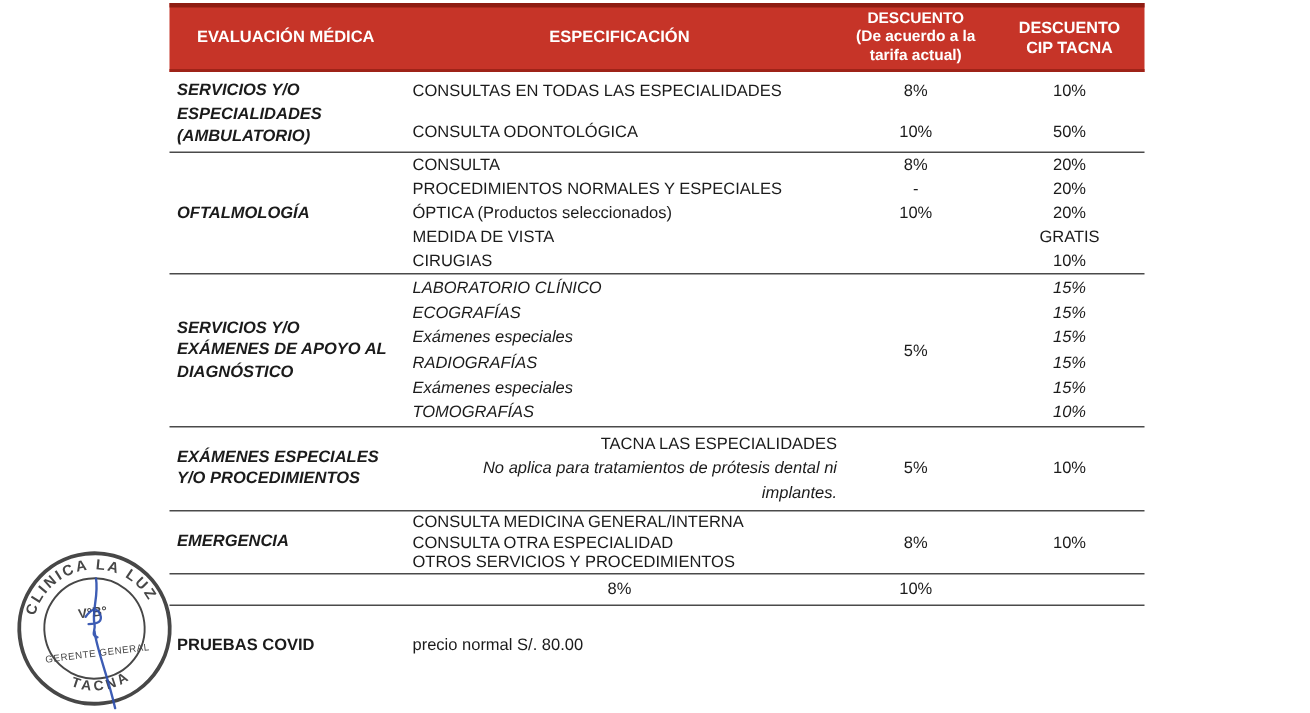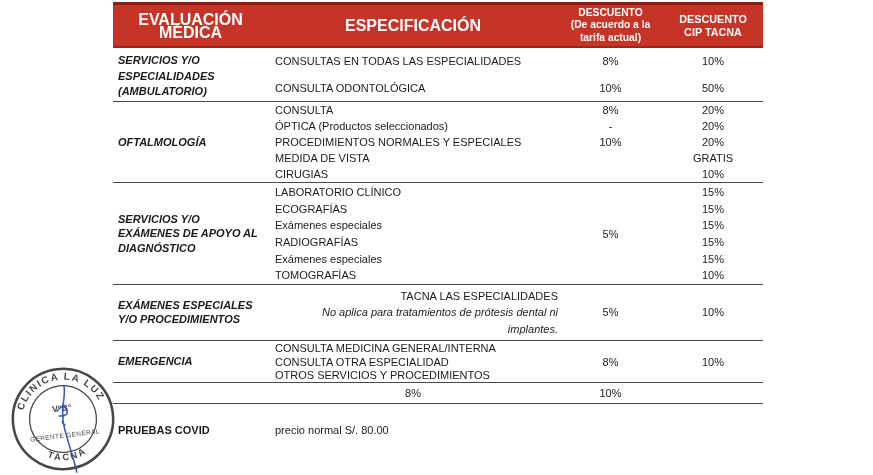--- a/index.html
+++ b/index.html
@@ -15,21 +15,21 @@
     font-size:11px;
   }
   
   .thead{
     display:grid;grid-template-columns:155px 290px 105px 100px;
     background:#C63428;border-top:3px solid #8E1C12;border-bottom:2px solid #9E2318;
     height:41px;color:#ffffff;font-weight:bold;box-sizing:content-box;
   }
   .th{
     display:flex;align-items:center;justify-content:center;
-    text-align:center;white-space:pre-line;font-size:16px;line-height:13px;
+    text-align:center;white-space:pre-line;font-size:11px;line-height:13px;
   }
   .th.small{font-size:10.3px;line-height:12.3px;}
   .th.med{font-size:10.8px;line-height:13px;}
   
   .section{
     display:grid;grid-template-columns:155px 290px 105px 100px;
     border-bottom:1.5px solid #4a4a4a;box-sizing:border-box;
   }
   .cat{
     padding-left:5px;font-weight:bold;display:flex;align-items:center;
@@ -37,21 +37,21 @@
   }
   .spec-col{padding-left:7px;display:flex;flex-direction:column;justify-content:center;text-align:right;}
   .val-col{display:flex;flex-direction:column;justify-content:center;}
   .val-col .rowline{justify-content:center;}
   .merged{display:flex;align-items:center;justify-content:center;text-align:center;}
   .rowline{display:flex;align-items:center;}
   .rowline.it{font-style:italic;}
   .sec0 .rowline{height:26.5px;}
   .sec0 .cat{align-items:flex-start;padding-top:5px;line-height:15.5px;}
   .sec1 .rowline{height:16.1px;}
-  .sec2 .rowline{height:16.7px;}
+  .sec2 .rowline{height:16.7px;font-style:italic;}
   .sec3 .spec-col{justify-content:flex-start;padding-top:3px;padding-bottom:3px;}
   .sec3 .rowline{min-height:16px;line-height:16.5px;display:block;}
   .sec4 .rowline{height:13.7px;}
   .sec5{height:21px;}
   .sec5 .cat{align-items:center;}
   
   .covid{
     display:grid;grid-template-columns:155px 495px;margin-top:17px;
   }
   .covid .cat-covid{padding-left:5px;font-weight:bold;line-height:18px;}
@@ -87,22 +87,22 @@
         </div>
         <div class="val-col">
           <div class="rowline">10%</div>
           <div class="rowline">50%</div>
         </div>
       </div>
       <div class="section sec1">
         <div class="cat">OFTALMOLOGÍA</div>
         <div class="spec-col">
           <div class="rowline">CONSULTA</div>
+          <div class="rowline">PROCEDIMIENTOS NORMALES Y ESPECIALES</div>
           <div class="rowline">ÓPTICA (Productos seleccionados)</div>
-          <div class="rowline">PROCEDIMIENTOS NORMALES Y ESPECIALES</div>
           <div class="rowline">MEDIDA DE VISTA</div>
           <div class="rowline">CIRUGIAS</div>
         </div>
         <div class="val-col">
           <div class="rowline">8%</div>
           <div class="rowline">-</div>
           <div class="rowline">10%</div>
           <div class="rowline"></div>
           <div class="rowline"></div>
         </div>

